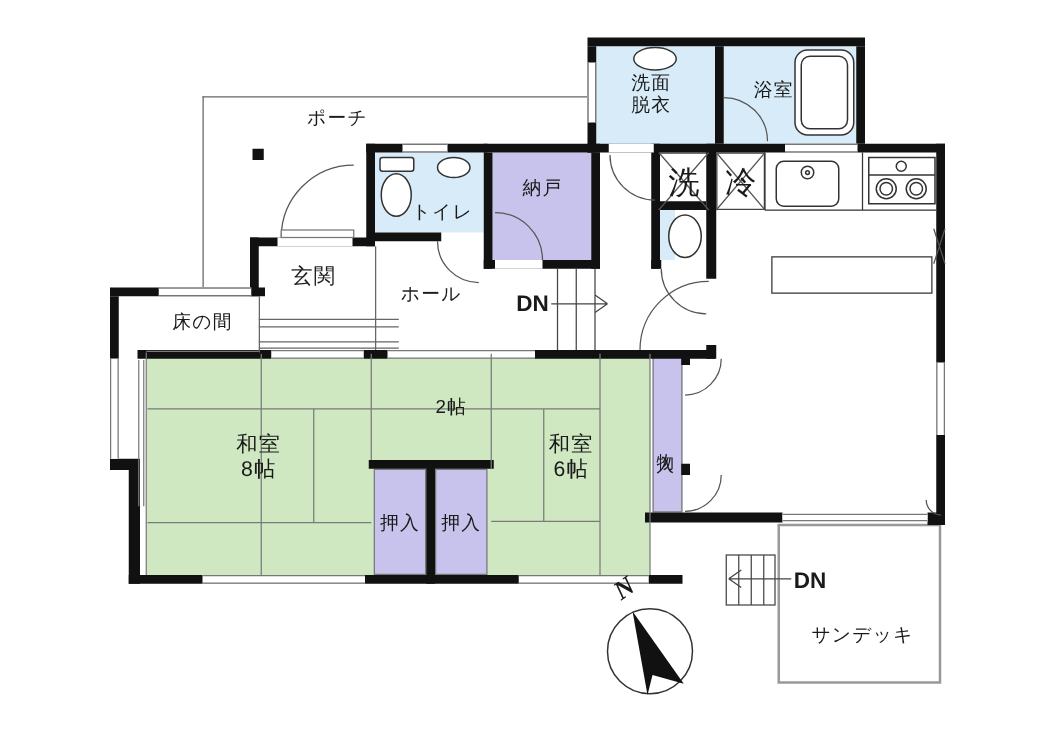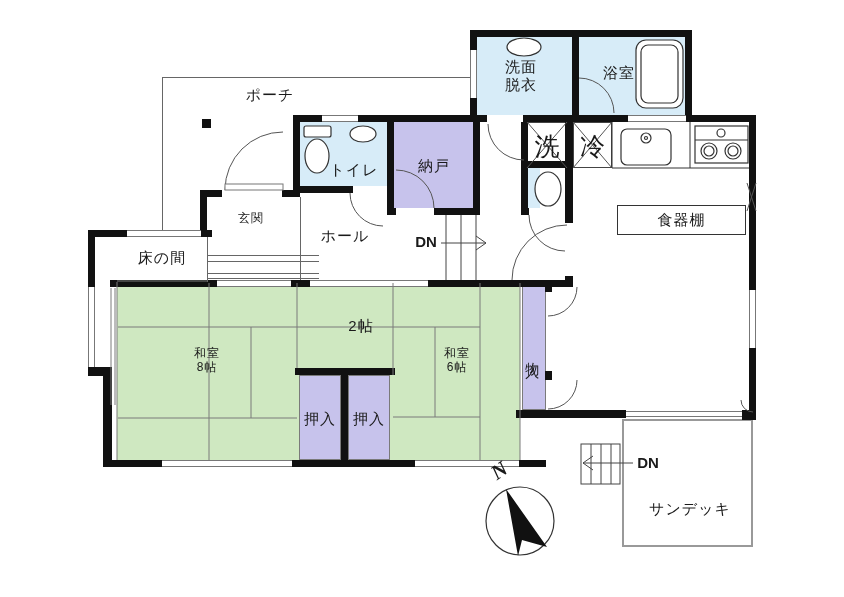--- a/index.html
+++ b/index.html
@@ -9,23 +9,23 @@
   .w{position:absolute;background:var(--wall,#111);z-index:2;}
   .tl{position:absolute;background:#666;z-index:2;}
   .win{position:absolute;background:#fff;border-top:1px solid #777;border-bottom:1px solid #777;box-sizing:border-box;z-index:3;}
   .winv{position:absolute;background:#fff;border-left:1px solid #777;border-right:1px solid #777;box-sizing:border-box;z-index:3;}
   .gap{position:absolute;background:#fff;z-index:3;}
   .box{position:absolute;background:#fff;border:1px solid #444;box-sizing:border-box;z-index:2;}
   .cell{position:absolute;border:1px solid #7a7a7a;box-sizing:border-box;z-index:2;}
   .overlay{position:absolute;left:0;top:0;z-index:5;pointer-events:none;}
   .lbl{position:absolute;z-index:6;font-size:15px;line-height:1.2;letter-spacing:1px;
        text-align:center;white-space:pre-line;}
-  .lbl.big{font-size:12px;}
+  .lbl.big{font-size:17px;}
   .lbl.appl{font-size:25px;letter-spacing:0;font-weight:500;}
-  .lbl.dn{font-size:15px;letter-spacing:0;font-weight:600;}
+  .lbl.dn{font-size:18px;letter-spacing:0;font-weight:600;}
   .lbl.left{text-align:left;}
   .lbl.vert{writing-mode:vertical-rl;text-orientation:upright;font-size:14px;letter-spacing:2px;}
   .lbl.north{font-family:"Liberation Serif","DejaVu Serif",serif;font-style:italic;font-size:21px;
              transform:rotate(-35deg);font-weight:700;}
   .deck{position:absolute;border:2px solid #999;box-sizing:border-box;background:#fff;z-index:1;}
 </style>
 </head>
 <body>
 
 <div class="plan" style="--green: #cfe8c1; --purple: #c7c3ec; --water: #d7ecf8; --wall: #111111;">
@@ -179,30 +179,29 @@
     </g>
   </svg>
 
   <div class="lbl" style="left:235px;top:86px;width:70px">ポーチ</div>
   <div class="lbl" style="left:498px;top:58px;width:46px">洗面
 脱衣</div>
   <div class="lbl" style="left:594px;top:64px;width:50px">浴室</div>
   <div class="lbl appl" style="left:527px;top:131px;width:40px">洗</div>
   <div class="lbl appl" style="left:573px;top:131px;width:39px">冷</div>
   <div class="lbl" style="left:322px;top:161px;width:64px">トイレ</div>
-  <div class="lbl" style="left:411px;top:157px;width:46px">納戸</div>
+  <div class="lbl" style="left:411px;top:142px;width:46px">納戸</div>
   <div class="lbl big" style="left:224px;top:211px;width:54px">玄関</div>
   <div class="lbl" style="left:312px;top:227px;width:66px">ホール</div>
   <div class="lbl dn" style="left:413px;top:233px;width:26px">DN</div>
   <div class="lbl" style="left:131px;top:249px;width:62px">床の間</div>
   <div class="lbl big" style="left:179px;top:346px;width:56px">和室
 8帖</div>
   <div class="lbl" style="left:340px;top:317px;width:42px">2帖</div>
   <div class="lbl big" style="left:429px;top:346px;width:56px">和室
 6帖</div>
   <div class="lbl" style="left:300px;top:410px;width:40px">押入</div>
   <div class="lbl" style="left:349px;top:410px;width:40px">押入</div>
   <div class="lbl vert" style="left:524px;top:328px;height:50px">物入</div>
-  <div class="lbl" style="left:617px;top:211px;width:129px">食器棚</div>
   <div class="lbl dn" style="left:634px;top:454px;width:28px">DN</div>
   <div class="lbl" style="left:638px;top:500px;width:104px">サンデッキ</div>
   <div class="lbl north" style="left:488px;top:458px;width:24px">N</div>
 </div>
 
 </body></html>

